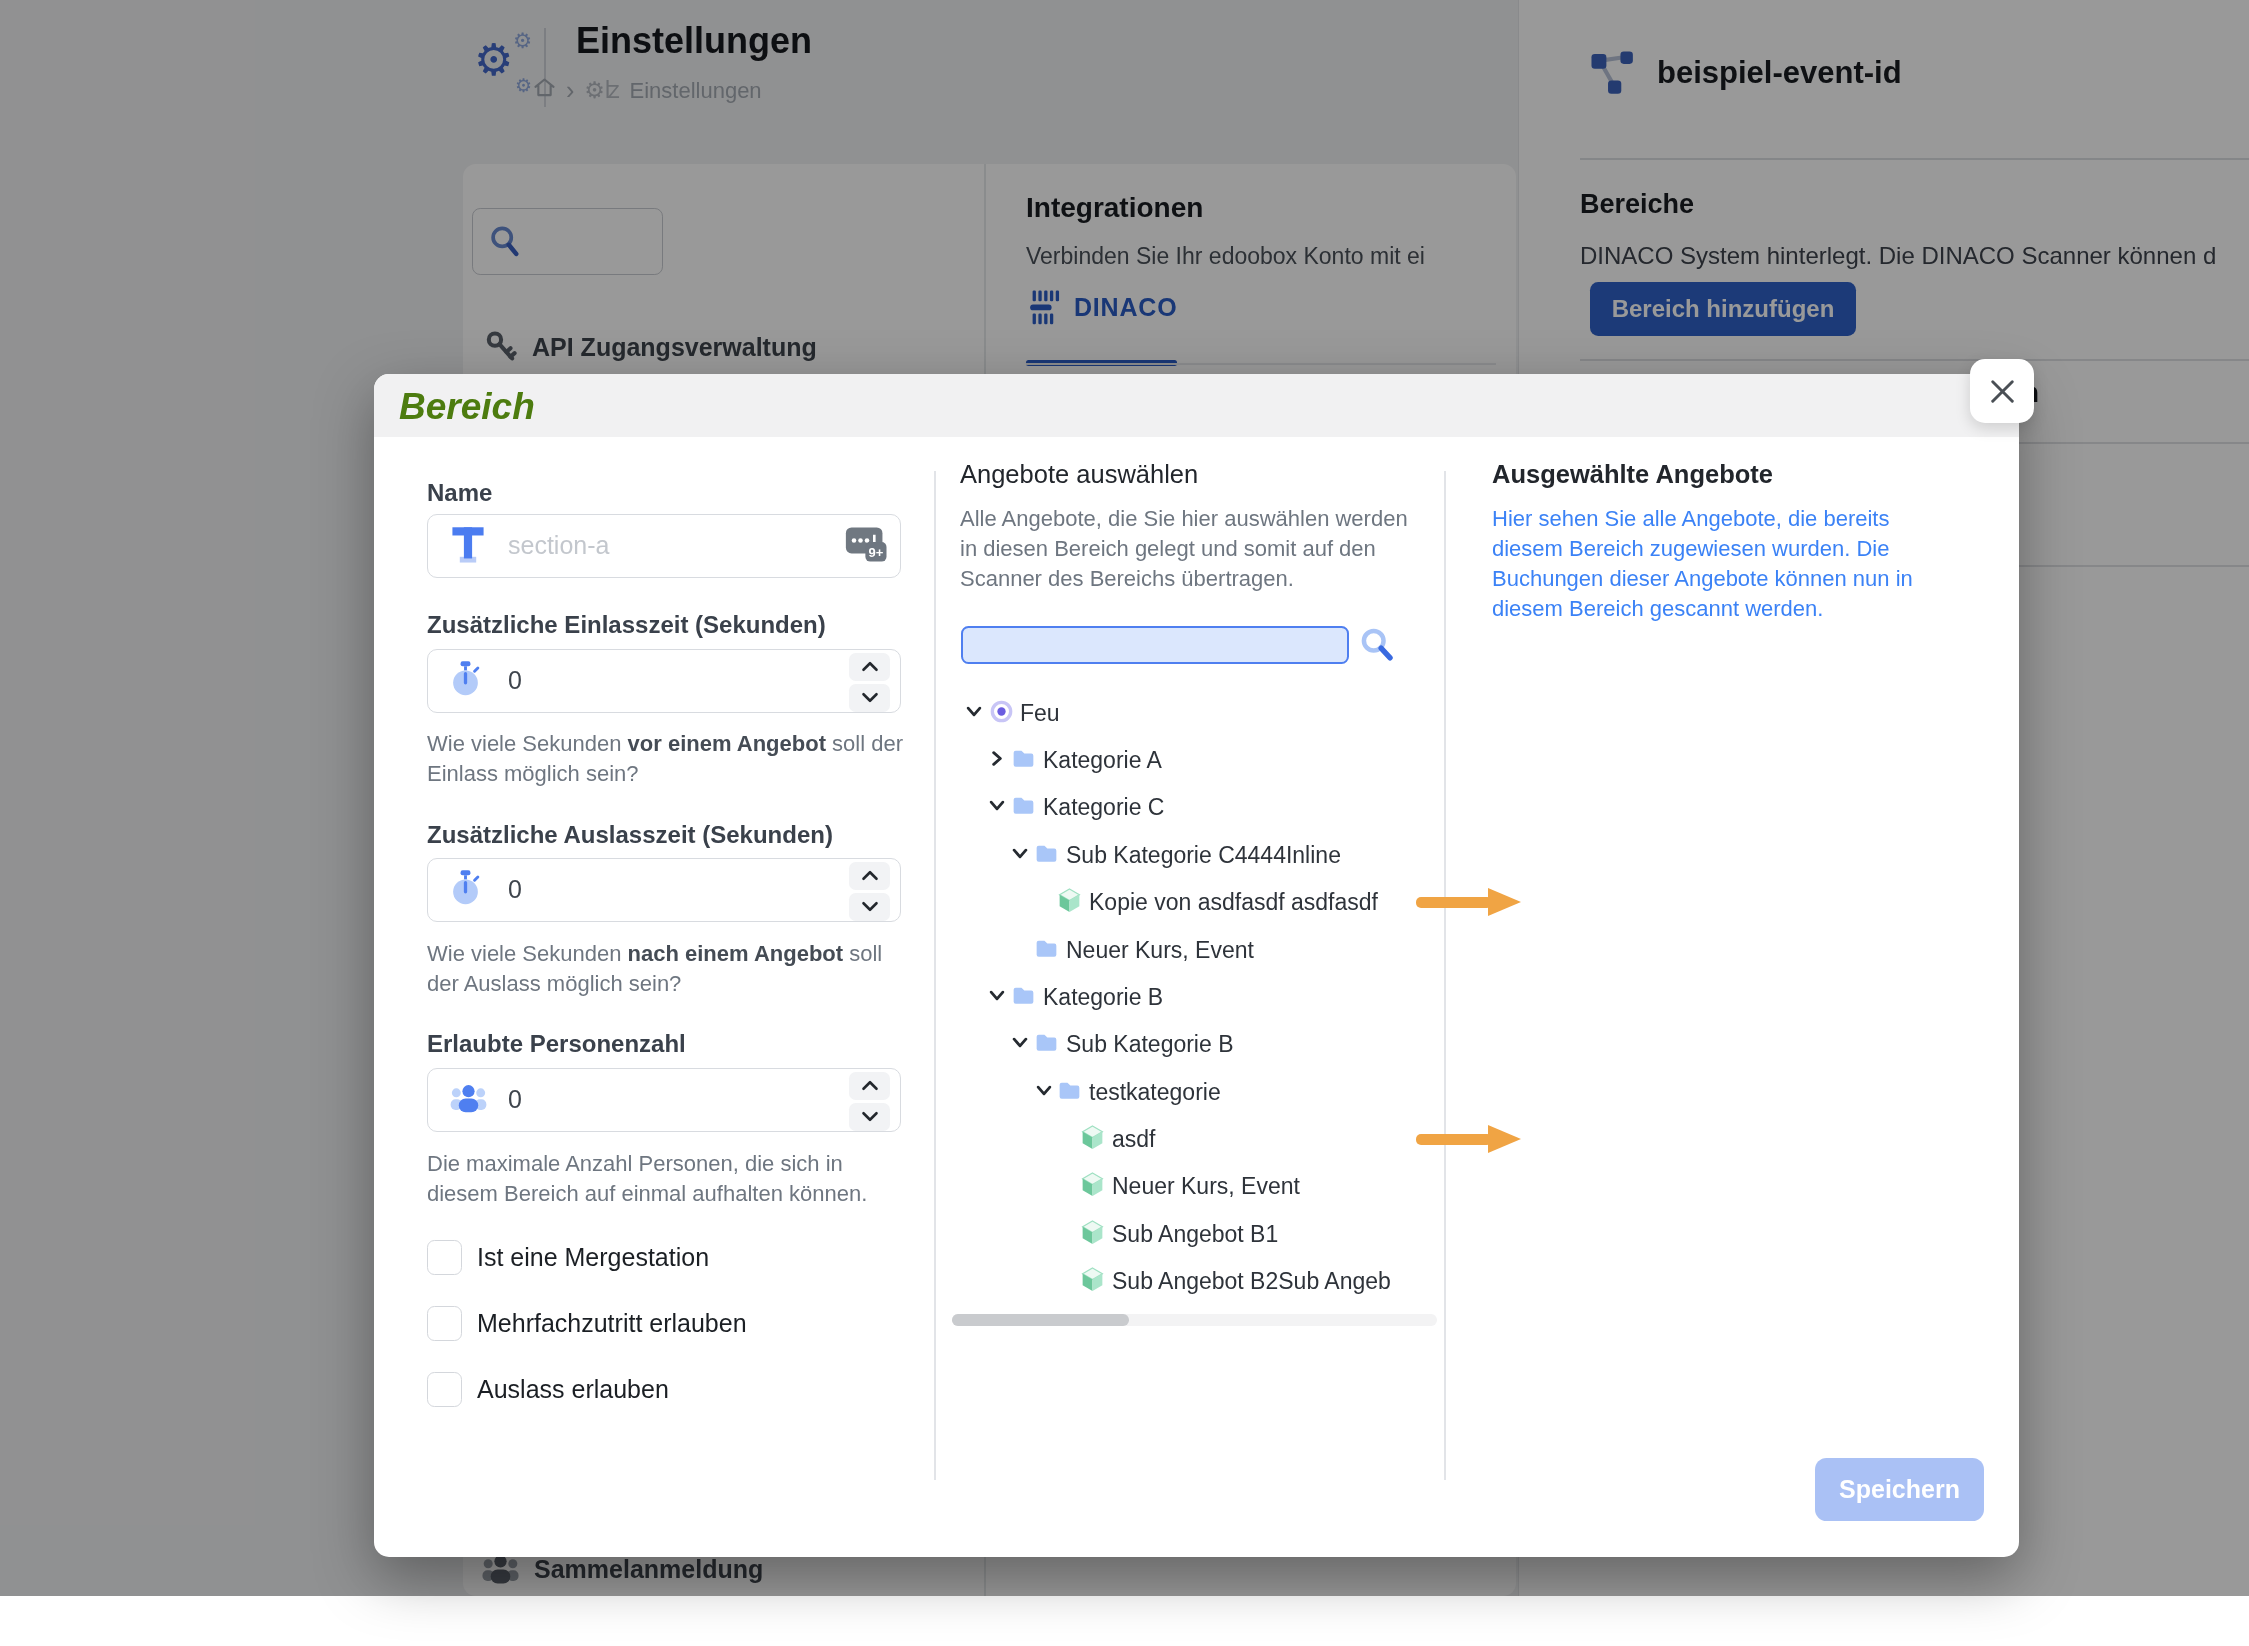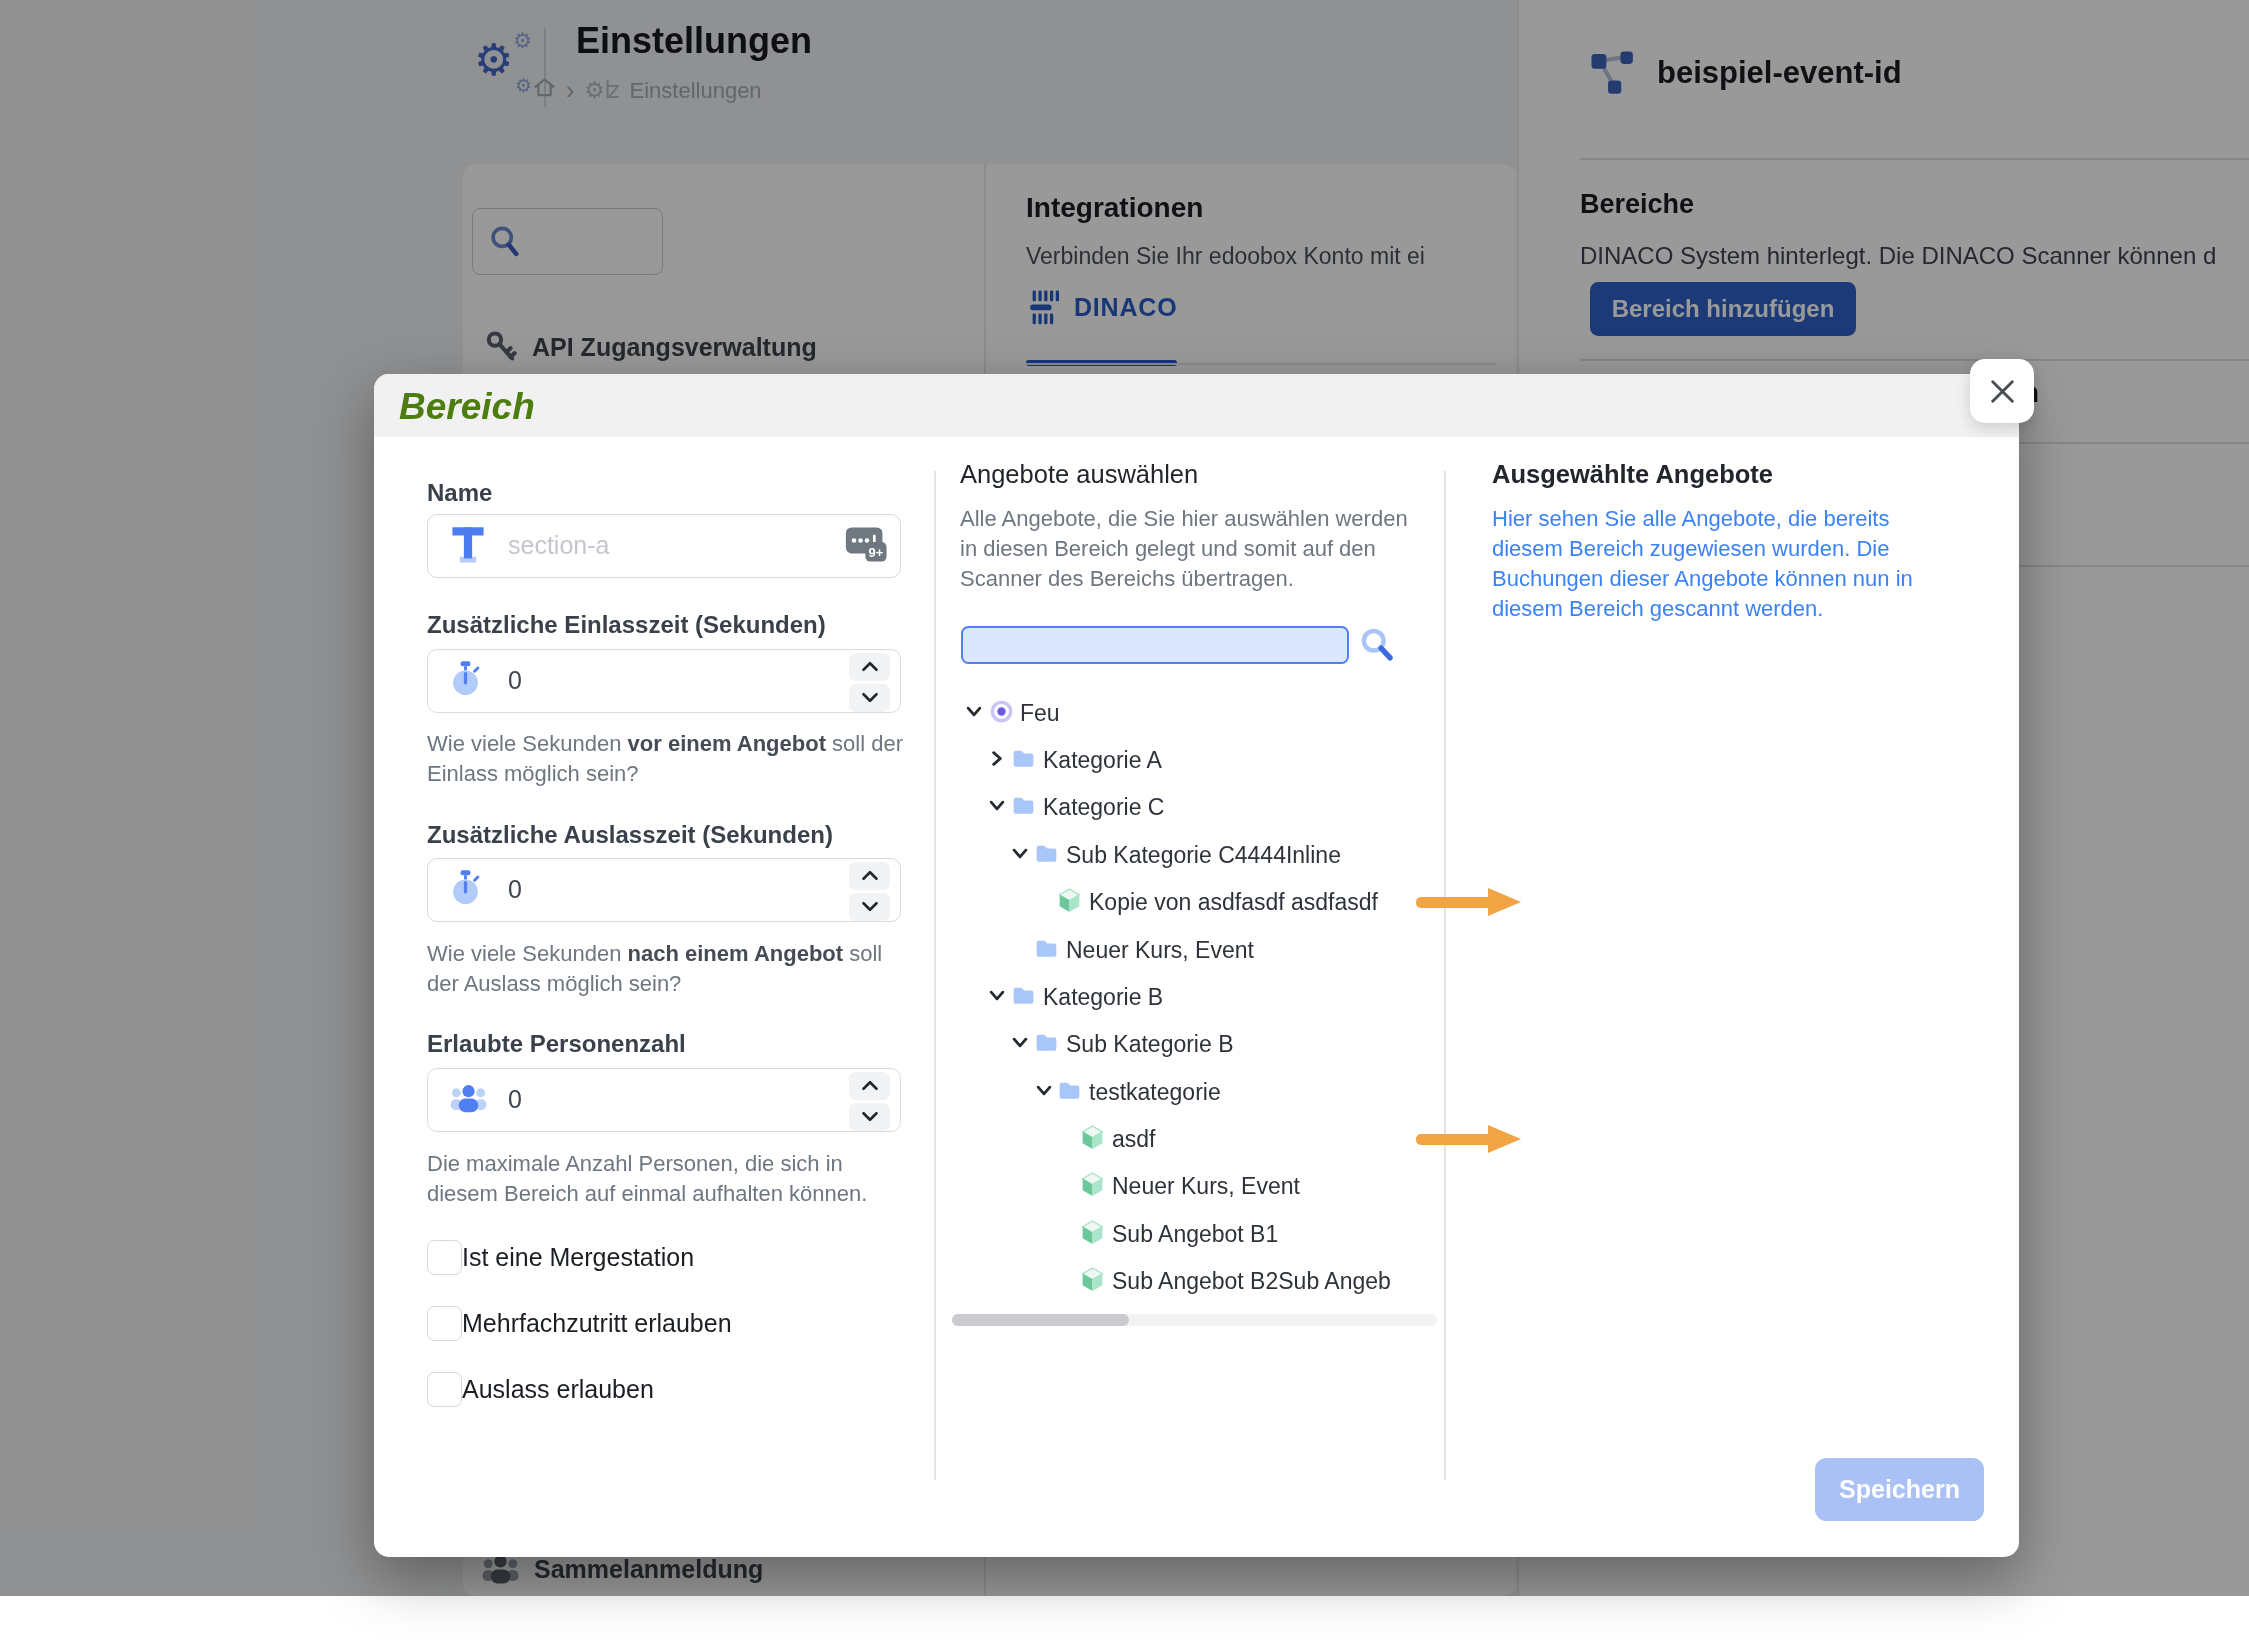--- a/index.html
+++ b/index.html
@@ -58,21 +58,21 @@
   .finput input{position:absolute;left:78px;top:0;width:280px;height:61px;border:none;outline:none;
                 font-family:"Liberation Sans",sans-serif;font-size:25px;color:#3f454d;background:transparent;}
   .finput input::placeholder{color:#c3c7cd;}
   .ficon{position:absolute;left:21.4px;top:50%;transform:translateY(-50%);}
   .steppers{position:absolute;right:10px;top:2.5px;display:flex;flex-direction:column;gap:3.3px;}
   .stp{width:41px;height:28px;background:#f2f3f5;border-radius:6.6px;border:none;display:flex;align-items:center;justify-content:center;}
   .fhelp{position:absolute;left:53px;width:481px;font-size:22px;line-height:30px;color:#6e7680;}
   .fhelp .b{font-weight:700;color:#454c55;}
   .kb-icon{position:absolute;right:11.5px;top:50%;transform:translateY(-50%);}
 
-  .cb-row{position:absolute;left:53px;display:flex;align-items:center;height:38px;}
+  .cb-row{position:absolute;left:53px;display:flex;align-items:center;gap:15px;height:38px;}
   .cb-box{width:35px;height:35px;border:1.6px solid #d4d7dc;border-radius:7.4px;background:#fff;}
   .cb-lbl{font-size:25px;font-weight:500;color:#1b1f24;}
 
   .vdiv{position:absolute;top:97px;width:1.6px;height:1009px;background:#e2e4e8;}
   .m-title{position:absolute;left:586px;top:86px;font-size:25.5px;font-weight:400;color:#22262c;}
   .m-desc{position:absolute;left:586px;top:130px;font-size:22px;line-height:30px;color:#6e7680;}
   .m-search{position:absolute;left:587px;top:252px;width:388px;height:38px;background:#dbe7fd;
             border:2.5px solid #4f7ff0;border-radius:7.4px;outline:none;font-size:21.4px;color:#333;padding:0 11.5px;
             font-family:"Liberation Sans",sans-serif;}
   .m-mag{position:absolute;left:985px;top:252px;}

